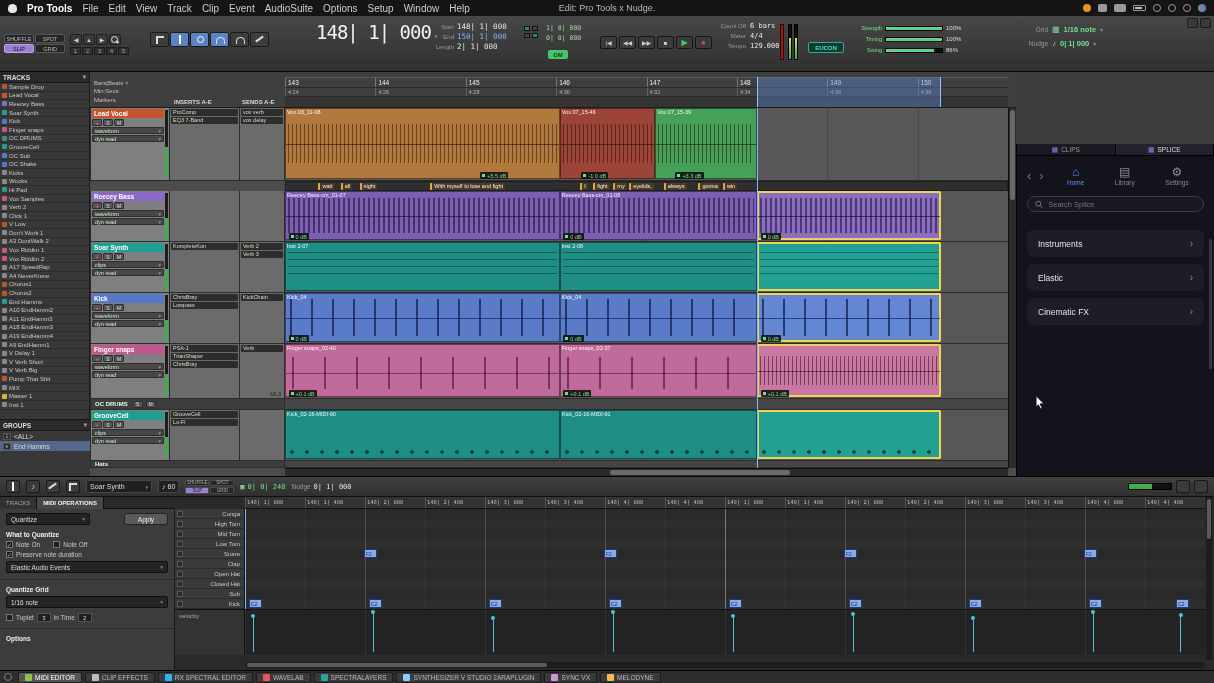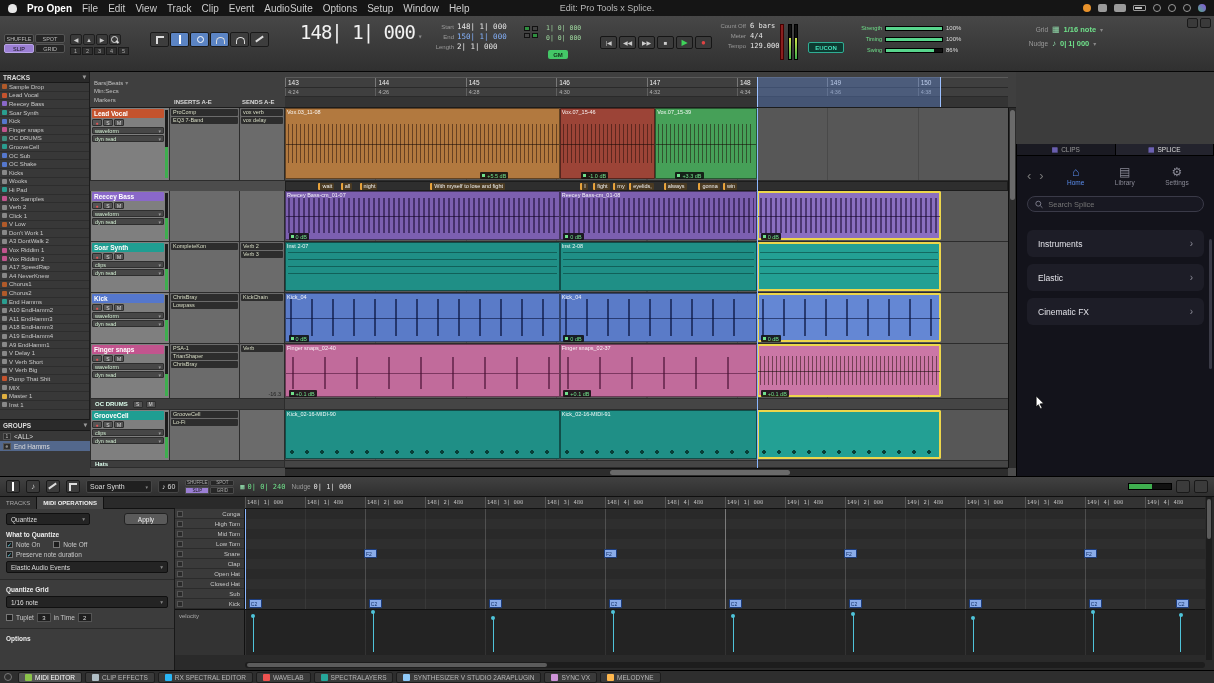--- a/index.html
+++ b/index.html
@@ -34,21 +34,21 @@
   .toolbtn.active{background:#5b84c4;}
   .ic{width:10px;height:9px;position:relative;}
   .ic::before,.ic::after{content:"";position:absolute;}
   .ic-trim::before{left:1px;top:1px;width:6px;height:6px;border-left:2px solid #ddd;border-top:2px solid #ddd;}
   .ic-sel::before{left:4px;top:0;width:2px;height:9px;background:#fff;}
   .ic-grab::before{left:2px;top:1px;width:5px;height:5px;border:1.5px solid #fff;border-radius:50%;}
   .ic-scrub::before{left:1px;top:2px;width:7px;height:6px;border:1.5px solid #ddd;border-bottom:none;border-radius:6px 6px 0 0;}
   .ic-pencil::before{left:0;top:3px;width:9px;height:2px;background:#ddd;transform:rotate(-35deg);}
   .ic-zoomt::before{left:1px;top:1px;width:5px;height:5px;border:1.5px solid #ddd;border-radius:50%;}
   .ic-zoomt::after{left:6px;top:6px;width:3px;height:1.5px;background:#ddd;transform:rotate(45deg);}
-  .bigcounter{position:absolute;left:300px;top:5px;font-family:"DejaVu Sans Mono",monospace;font-size:19px;color:#f2f2f2;letter-spacing:-1px;}
+  .bigcounter{position:absolute;left:316px;top:5px;font-family:"DejaVu Sans Mono",monospace;font-size:19px;color:#f2f2f2;letter-spacing:-1px;}
   .bigcounter .chev{font-size:8px;color:#888;margin-left:3px;}
   .sel3{position:absolute;left:428px;top:6px;display:flex;flex-direction:column;gap:1px;}
   .sel3 .r{display:flex;gap:3px;align-items:center;height:9px;}
   .sel3 .l{width:26px;text-align:right;color:#9a9a9a;font-size:6px;}
   .sel3 .v{font-family:"DejaVu Sans Mono",monospace;font-size:7.5px;color:#e8e8e8;}
   .sel3 .v.blue{color:#86b4ff;}
   .midileds{position:absolute;left:524px;top:10px;display:grid;grid-template-columns:6px 6px;gap:2px;}
   .led{width:6px;height:5px;background:#2f8f3f;border:1px solid #111;}
   .led.dim{background:#444;}
   .prepost{position:absolute;left:546px;top:8px;display:flex;flex-direction:column;gap:2px;}
@@ -239,23 +239,23 @@
   .btab.active{background:#555;color:#fff;}
   .bicon{width:7px;height:7px;border-radius:1px;flex:none;}
 </style>
 </head>
 <body>
 
 <div id="root">
 
   <div class="menubar">
     <span class="apple"></span>
-    <span class="appname">Pro Open</span>
+    <span class="appname">Pro Tools</span>
     <span><span class="menu-item" style="margin-right:10px;">File</span><span class="menu-item" style="margin-right:10px;">Edit</span><span class="menu-item" style="margin-right:10px;">View</span><span class="menu-item" style="margin-right:10px;">Track</span><span class="menu-item" style="margin-right:10px;">Clip</span><span class="menu-item" style="margin-right:10px;">Event</span><span class="menu-item" style="margin-right:10px;">AudioSuite</span><span class="menu-item" style="margin-right:10px;">Options</span><span class="menu-item" style="margin-right:10px;">Setup</span><span class="menu-item" style="margin-right:10px;">Window</span><span class="menu-item" style="margin-right:10px;">Help</span></span>
-    <span class="mb-title">Edit: Pro Tools x Splice.</span>
+    <span class="mb-title">Edit: Pro Tools x Nudge.</span>
     <span class="mb-right">
       <span class="mb-dot"></span>
       <span class="mb-sq"></span>
       <span class="mb-sq" style="width:12px;"></span>
       <span class="mb-batt"></span>
       <span class="mb-circ"></span>
       <span class="mb-circ"></span>
       <span class="mb-circ"></span>
       <span class="mb-circ" style="background:linear-gradient(45deg,#5a8,#85d);border:none;"></span>
     </span>

